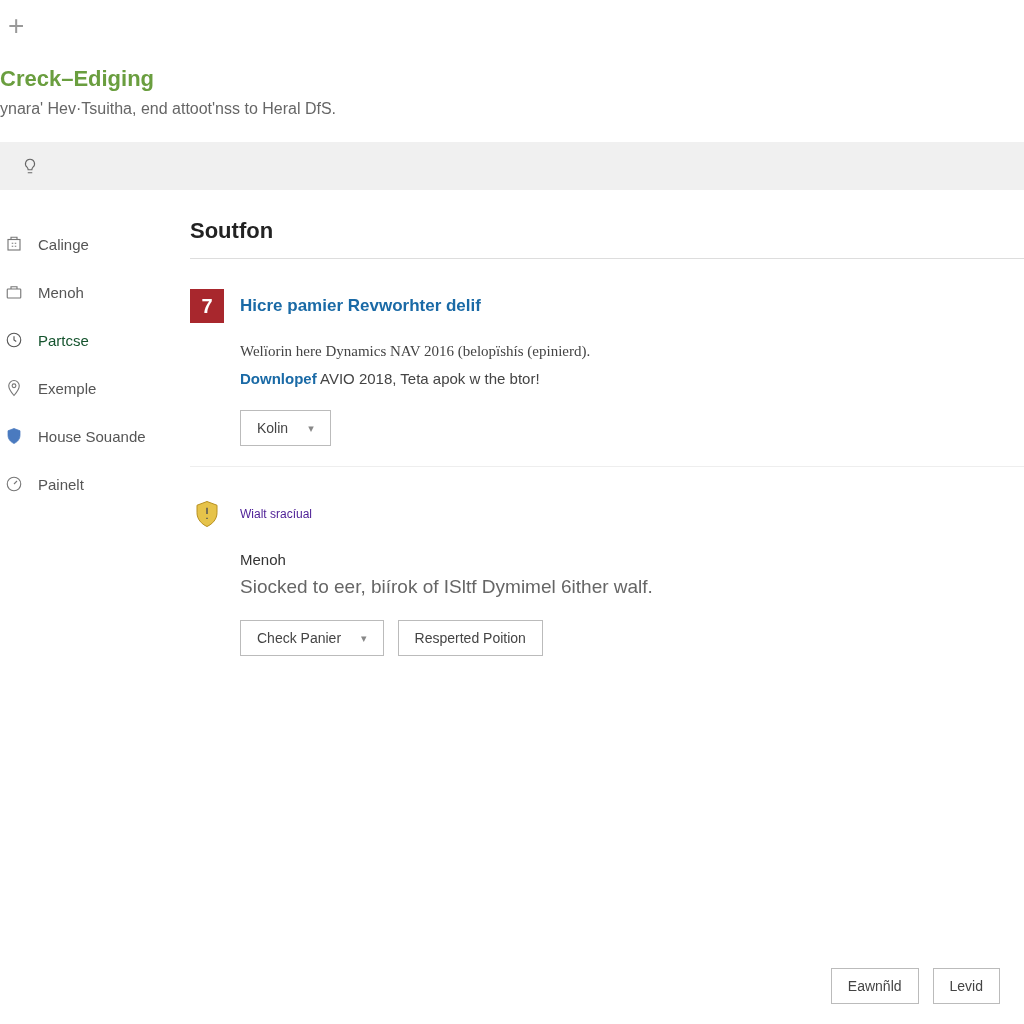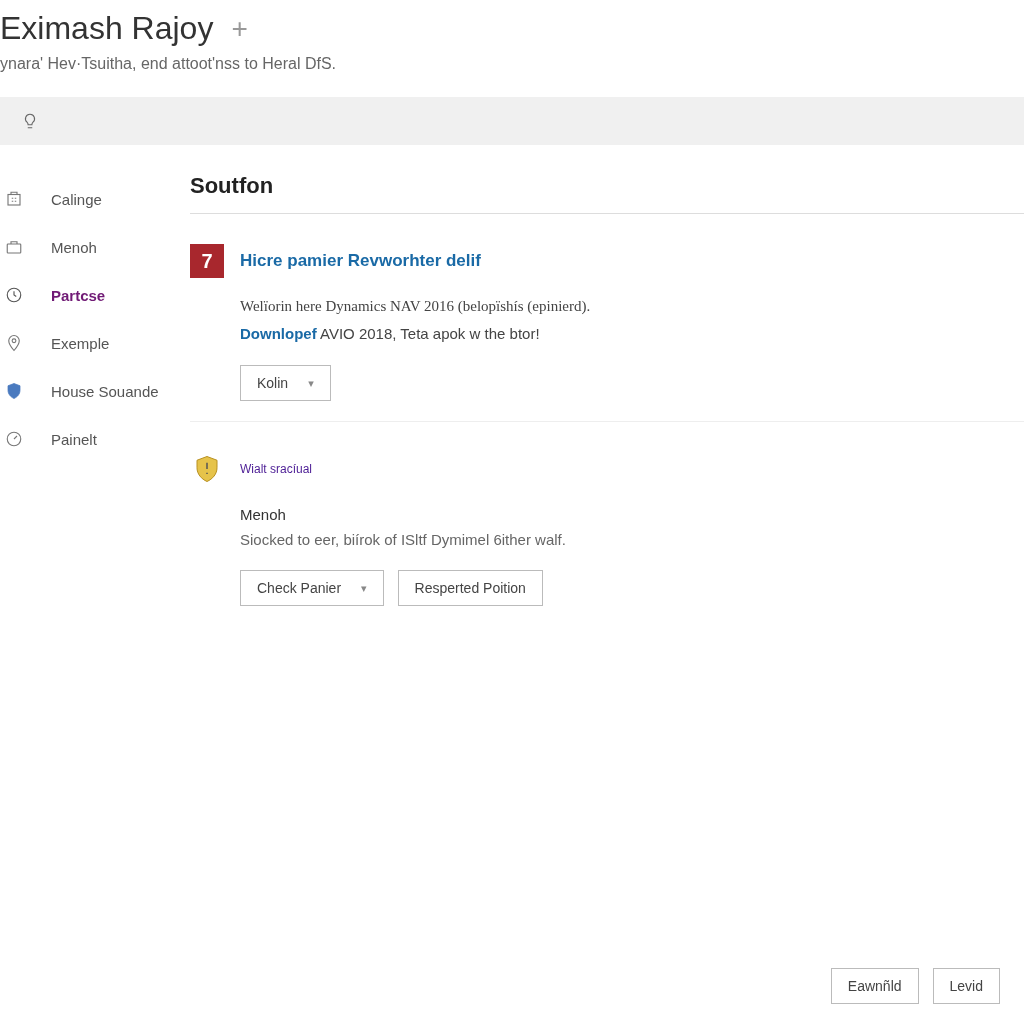--- a/index.html
+++ b/index.html
@@ -70,27 +70,27 @@
       display: flex;
       margin-top: 20px;
     }
     .sidebar {
       width: 190px;
       padding-top: 10px;
     }
     .sidebar-item {
       display: flex;
       align-items: center;
-      gap: 27px;
+      gap: 14px;
       padding: 14px 4px;
       cursor: pointer;
     }
     .sidebar-item.active .sidebar-label {
-      font-weight: 700;
-      color: #701a75;
+      font-weight: 400;
+      color: #14532d;
     }
     .sidebar-icon {
       width: 20px;
       height: 20px;
       display: inline-flex;
       align-items: center;
       justify-content: center;
       color: #666;
     }
     .sidebar-label {
@@ -171,21 +171,21 @@
       font-size: 15px;
       margin-top: 20px;
     }
     .item-meta {
       color: #333;
       font-size: 15px;
       margin-top: 20px;
     }
     .item-meta-desc {
       color: #666;
-      font-size: 15px;
+      font-size: 19px;
       margin-top: 8px;
     }
     .btn-row {
       display: flex;
       gap: 14px;
       margin-top: 22px;
     }
     .btn {
       border: 1px solid #bbb;
       background: #fff;
@@ -207,23 +207,23 @@
       right: 24px;
       display: flex;
       gap: 14px;
     }
   </style>
 </head>
 <body>
 
 <div class="header">
   <div class="title-row">
-    <h1 class="page-title">Eximash Rajoy</h1>
     <span class="plus-btn">+</span>
   </div>
+  <h2 class="section-link">Creck–Ediging</h2>
   <p class="section-desc">ynara' Hev·Tsuitha, end attoot'nss to Heral DfS.</p>
 </div>
 
 <div class="info-bar">
   <span class="info-icon">
     <svg width="18" height="18" viewBox="0 0 24 24" fill="none" stroke="#666" stroke-width="1.5">
       <path d="M9 21h6M10 17h4M12 3a6 6 0 0 0-4 10.5c1 1 1.5 2 1.5 3.5h5c0-1.5.5-2.5 1.5-3.5A6 6 0 0 0 12 3z"></path>
     </svg>
   </span>
 </div>

